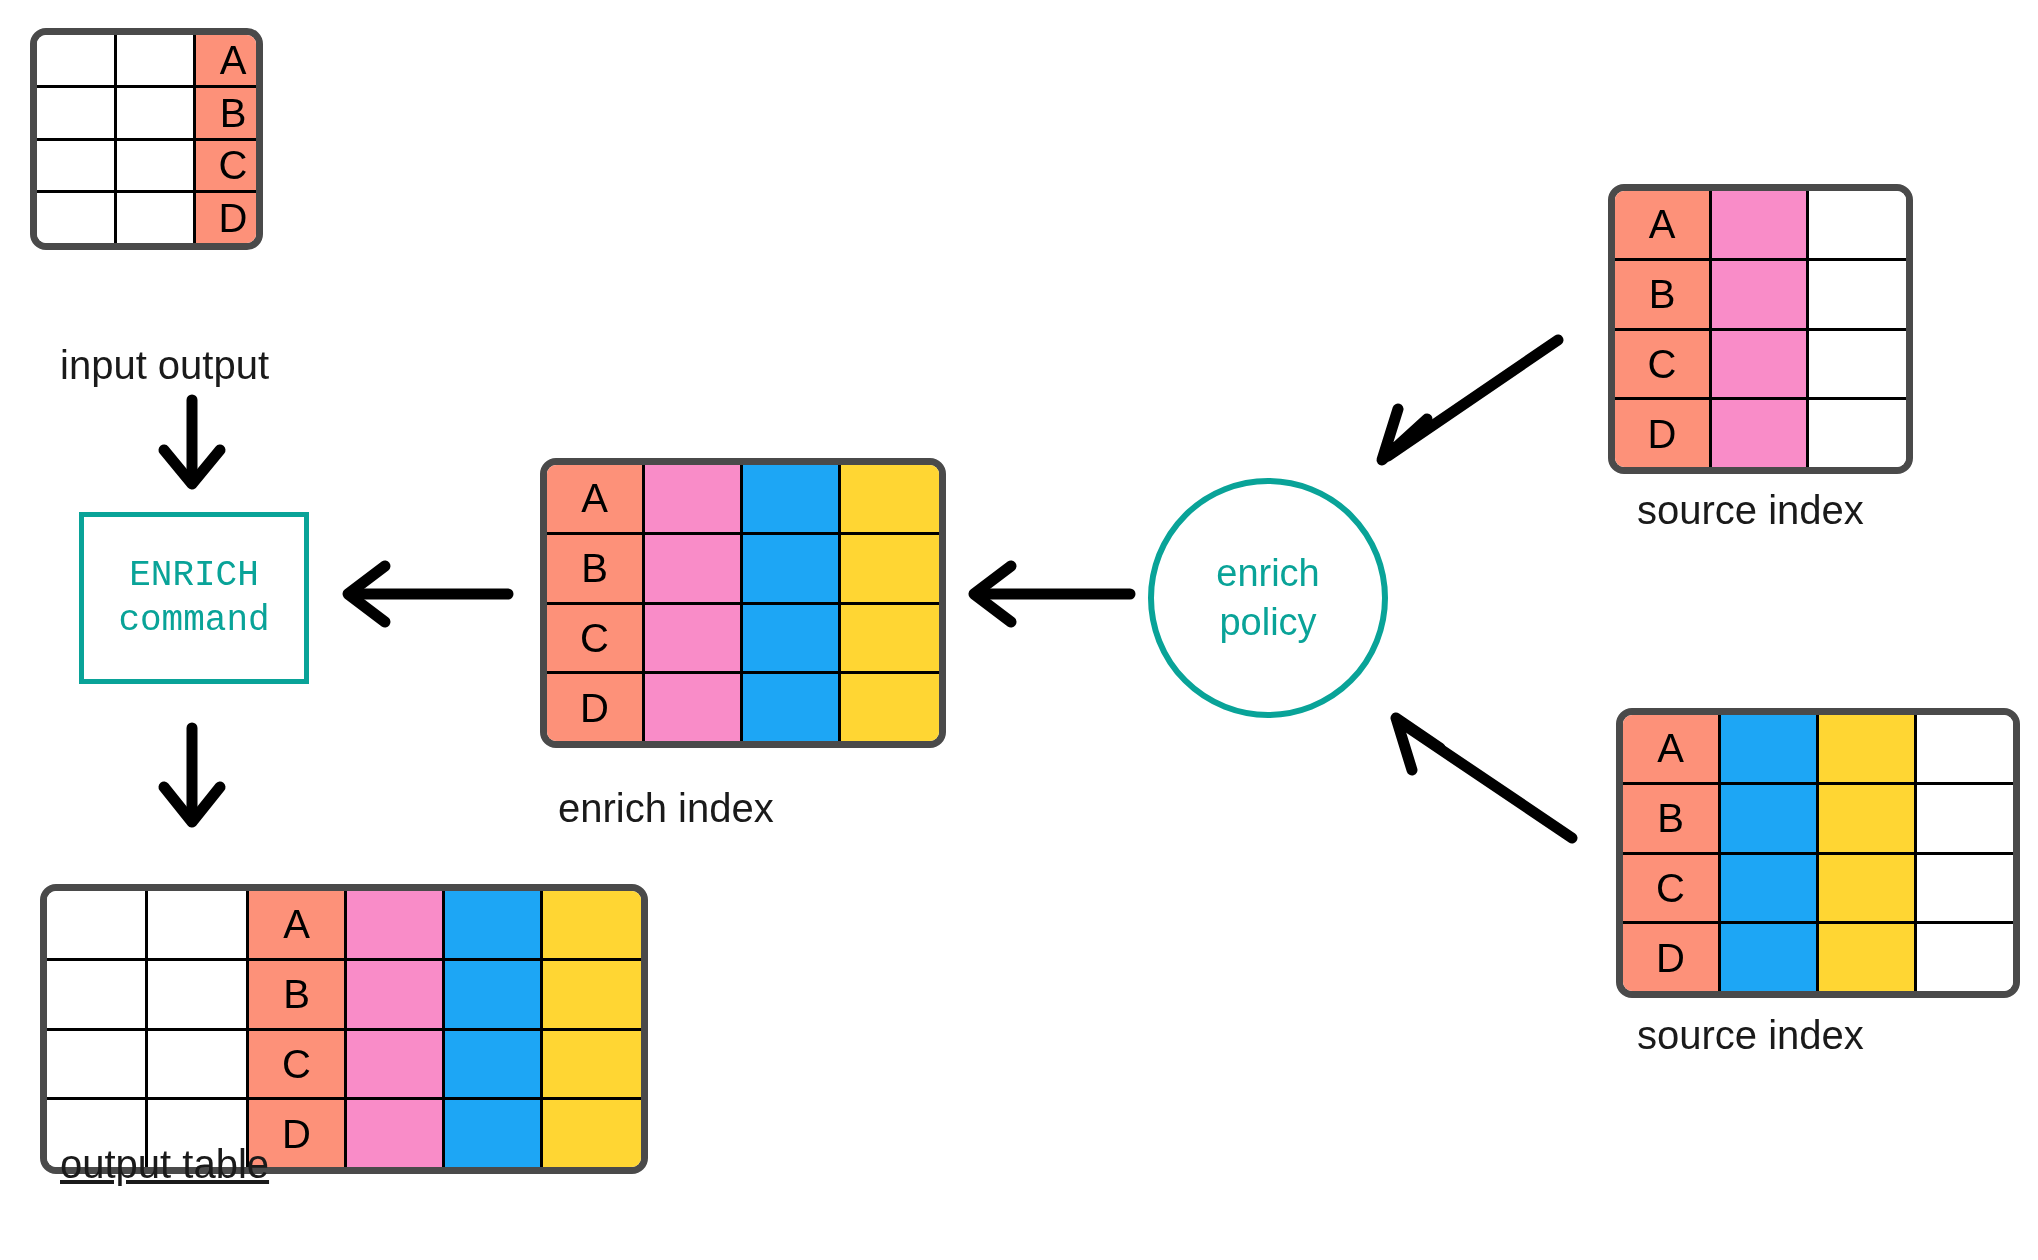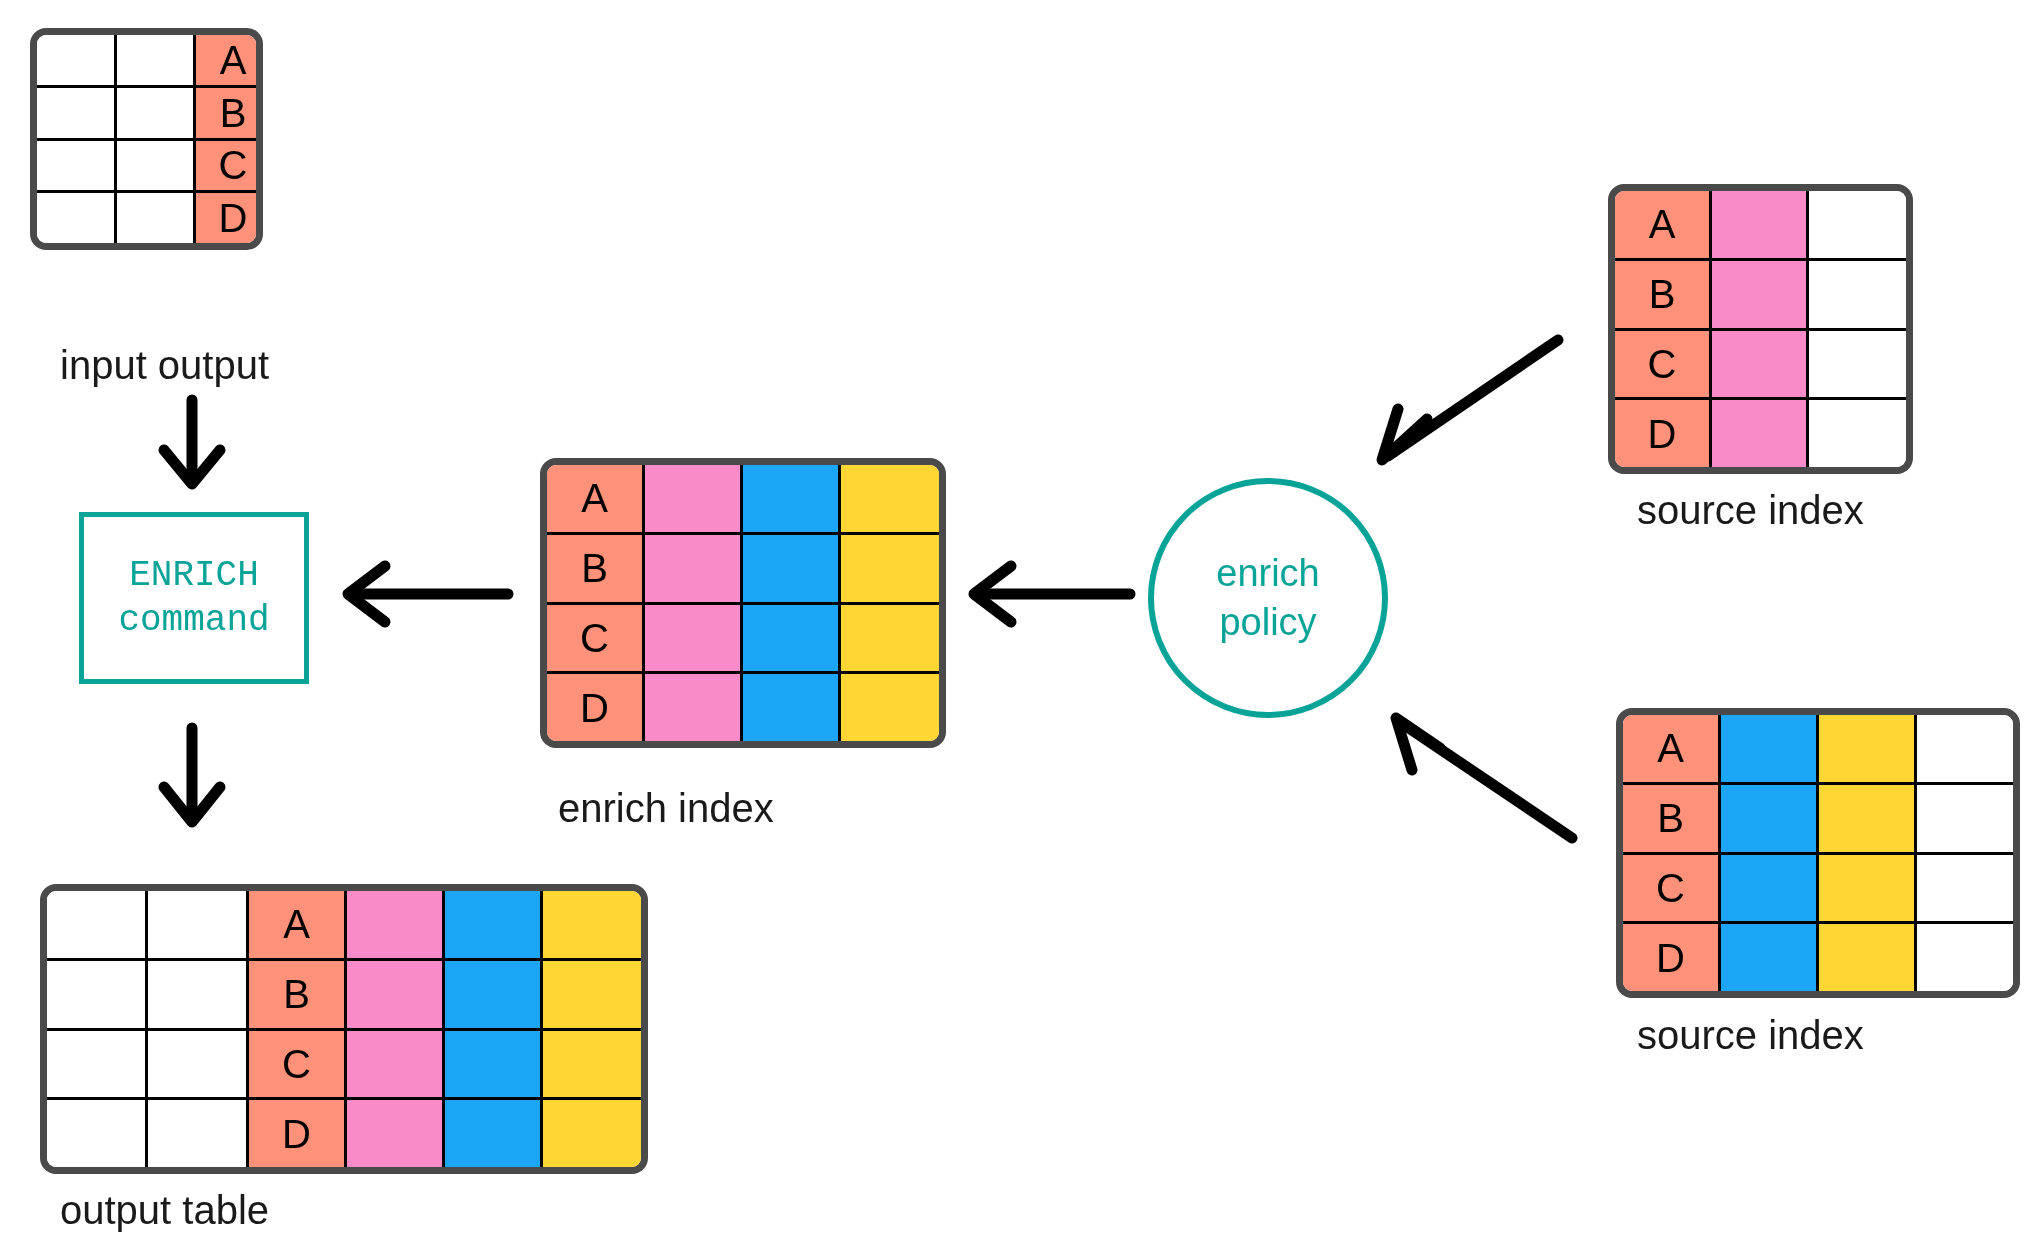--- a/index.html
+++ b/index.html
@@ -280,21 +280,21 @@
         <div class="trow">
           <div class="tcell c-white" style="width: 101px;"></div>
           <div class="tcell c-white" style="width: 101px;"></div>
           <div class="tcell c-salmon" style="width: 98px;">D</div>
           <div class="tcell c-pink" style="width: 98px;"></div>
           <div class="tcell c-blue" style="width: 98px;"></div>
           <div class="tcell c-yellow" style="width: 98px;"></div>
         </div>
       </div>
   </div>
-  <div class="caption" style="left:60px; top:1190px;">output table</div>
+  <div class="caption" style="left:60px; top:1144px;text-decoration:underline;">output table</div>
 
   <svg id="arrows" viewBox="0 0 2038 1260">
     <g fill="none" stroke="#000000" stroke-width="11" stroke-linecap="round" stroke-linejoin="round">
 
       <g>
         <line x1="192" y1="400" x2="192" y2="480"></line>
         <polyline points="164,450 192,484 220,450"></polyline>
       </g>
 
       <g>

